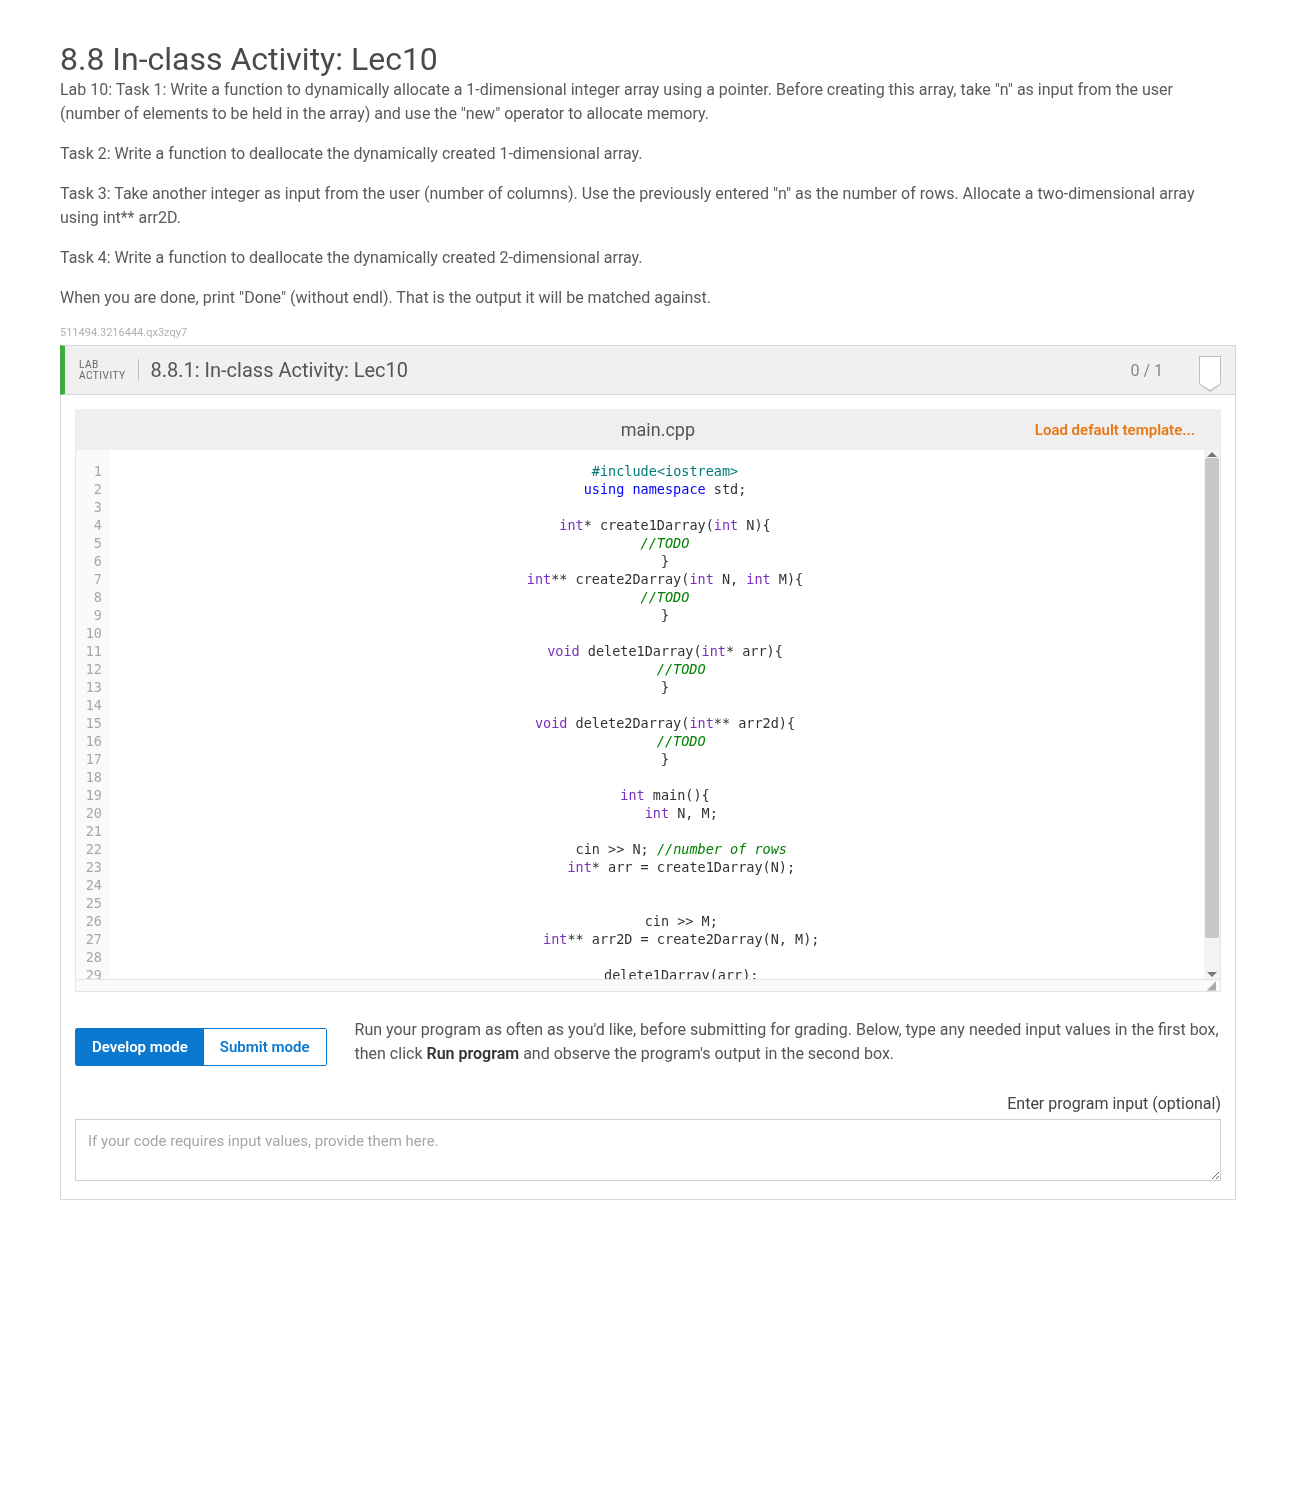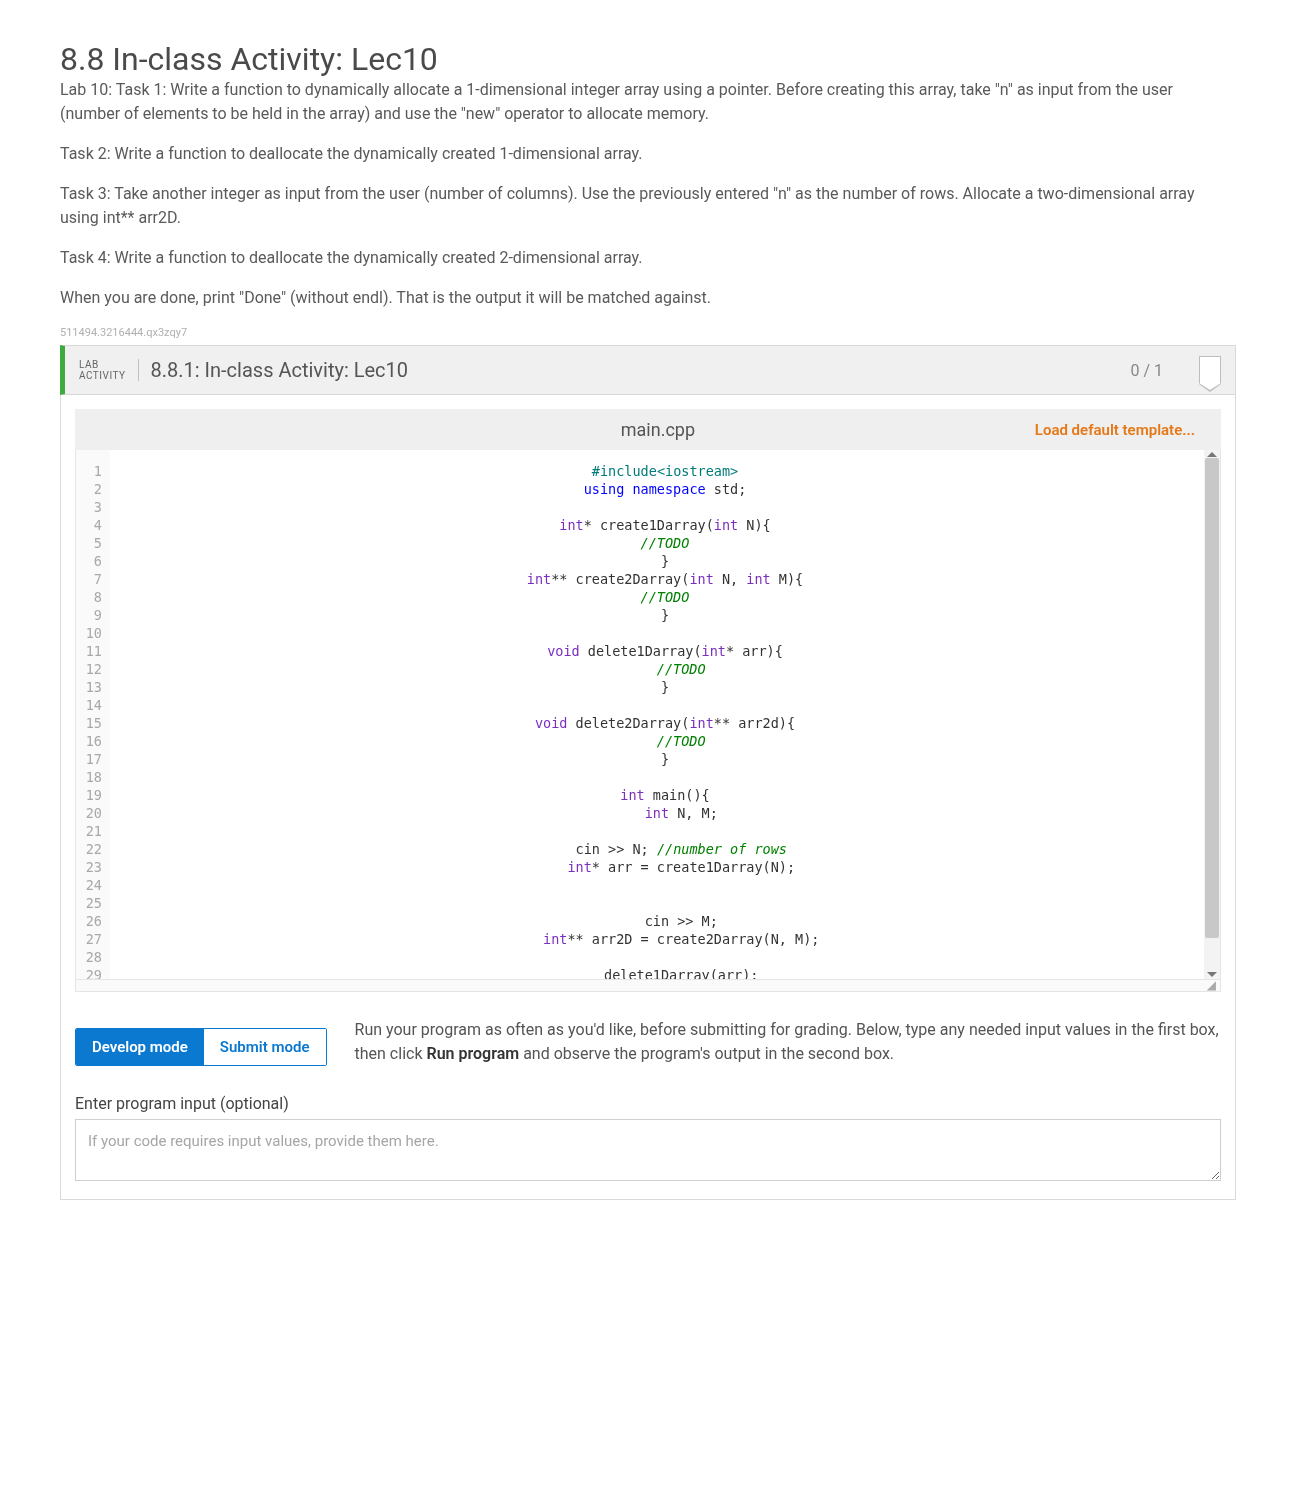--- a/index.html
+++ b/index.html
@@ -220,20 +220,21 @@
     flex: 1;
   }
   .instructions b { font-weight: 600; color: #333; }
   .input-section {
     margin-top: 28px;
   }
   .input-label {
     color: #444;
     font-size: 16px;
     margin-bottom: 6px;
+    text-align: right;
   }
   textarea.program-input {
     width: 100%;
     min-height: 60px;
     border: 1px solid #cfcfcf;
     padding: 12px 12px;
     font-size: 15px;
     font-family: inherit;
     color: #555;
     resize: vertical;

